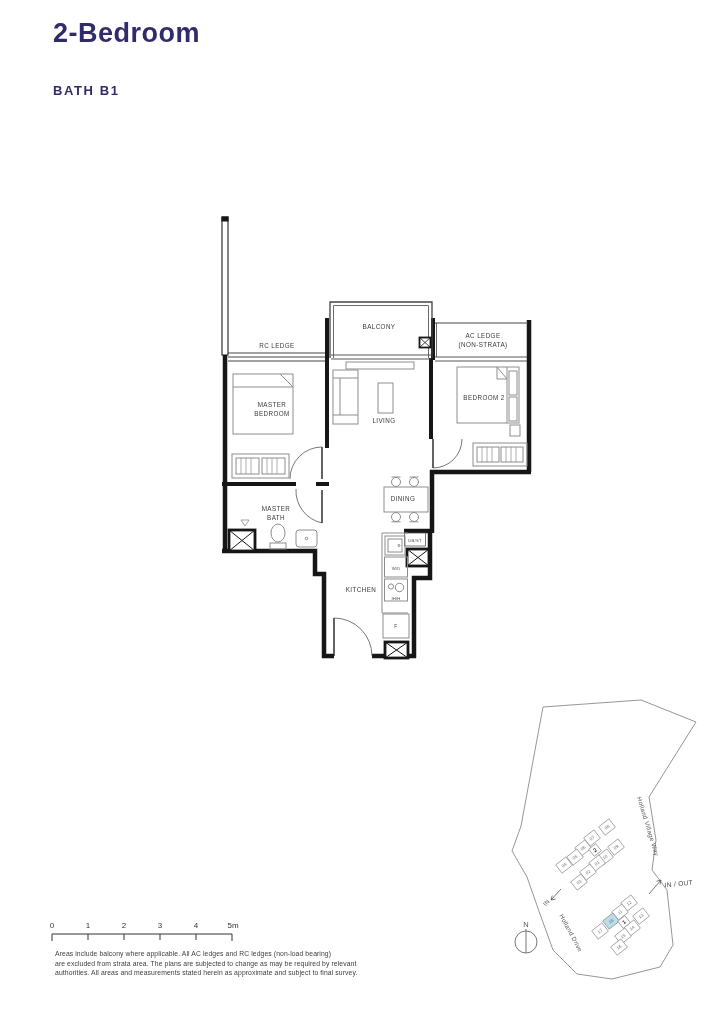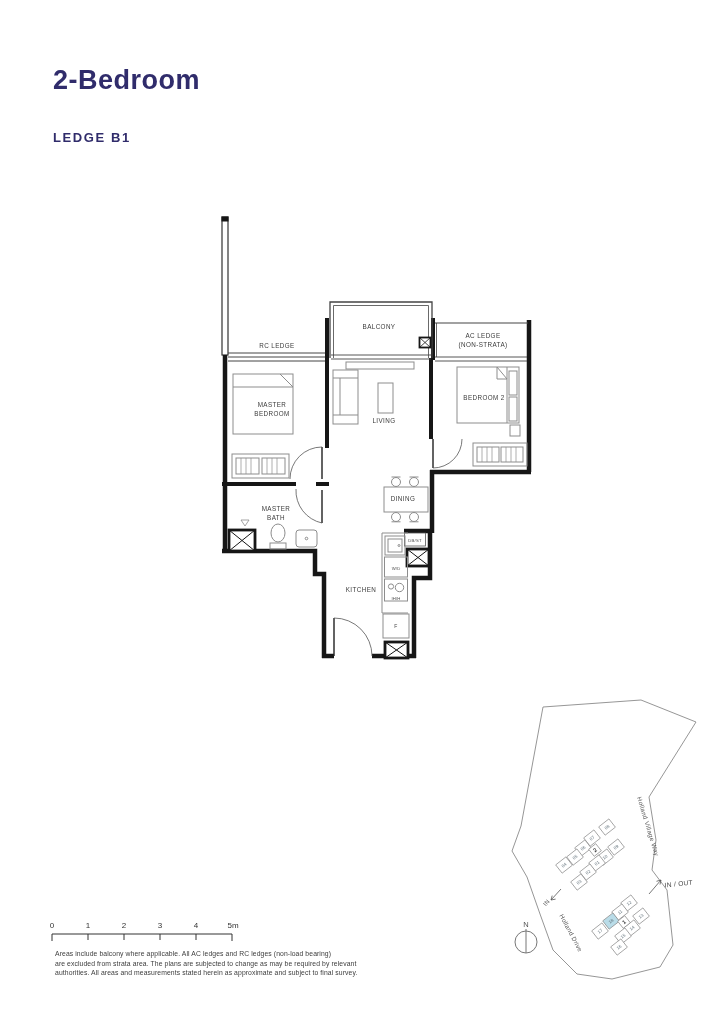--- a/index.html
+++ b/index.html
@@ -1,39 +1,39 @@
 <!DOCTYPE html>
 <html><head>
 <meta charset="utf-8">
 <style>
   html,body{margin:0;padding:0;background:#fff;}
   .page{position:relative;width:725px;height:1024px;background:#ffffff;overflow:hidden;
         font-family:"Liberation Sans",sans-serif;}
-  .header{position:absolute;left:53px;top:18px;margin-top:47px;}
+  .header{position:absolute;left:53px;top:18px;}
   .title{font-size:27px;font-weight:600;letter-spacing:.5px;color:#302c6b;}
   .type{margin-top:34px;font-size:13px;font-weight:700;letter-spacing:1.6px;color:#302c6b;}
   .info{margin-top:22px;font-size:11.5px;line-height:18px;color:#3b3776;}
   .disclaimer{position:absolute;left:55px;top:949px;width:340px;font-size:6.8px;
               line-height:9.6px;color:#3d3d3d;letter-spacing:.1px;}
   svg{position:absolute;}
   svg text{font-family:"Liberation Sans",sans-serif;}
   .roomlabel{fill:#3a3a3a;font-size:6.3px;letter-spacing:.4px;text-anchor:middle;}
   .tinylabel{fill:#4a4a4a;font-size:4.2px;letter-spacing:.2px;text-anchor:middle;}
   .maptext{fill:#555;font-size:6.3px;letter-spacing:.3px;text-anchor:middle;}
   .unitnum{fill:#5b6b75;font-size:4.3px;text-anchor:middle;}
   .scalenum{fill:#333;font-size:8px;text-anchor:middle;}
 </style>
 </head>
 <body>
 
 <div class="page">
 
   <div class="header">
     <div class="title">2-Bedroom</div>
-    <div class="type">LEDGE B1</div>
+    <div class="type">BATH B1</div>
   </div>
 
   <svg style="left:210px;top:195px;" width="340" height="480" viewBox="210 195 340 480">
 
     <g>
       <rect x="222" y="217" width="6" height="138" fill="#fff" stroke="#333" stroke-width="1.2"></rect>
       <rect x="221.5" y="216.5" width="7" height="5" fill="#161616"></rect>
     </g>
 
     <g stroke="#161616" fill="none">

